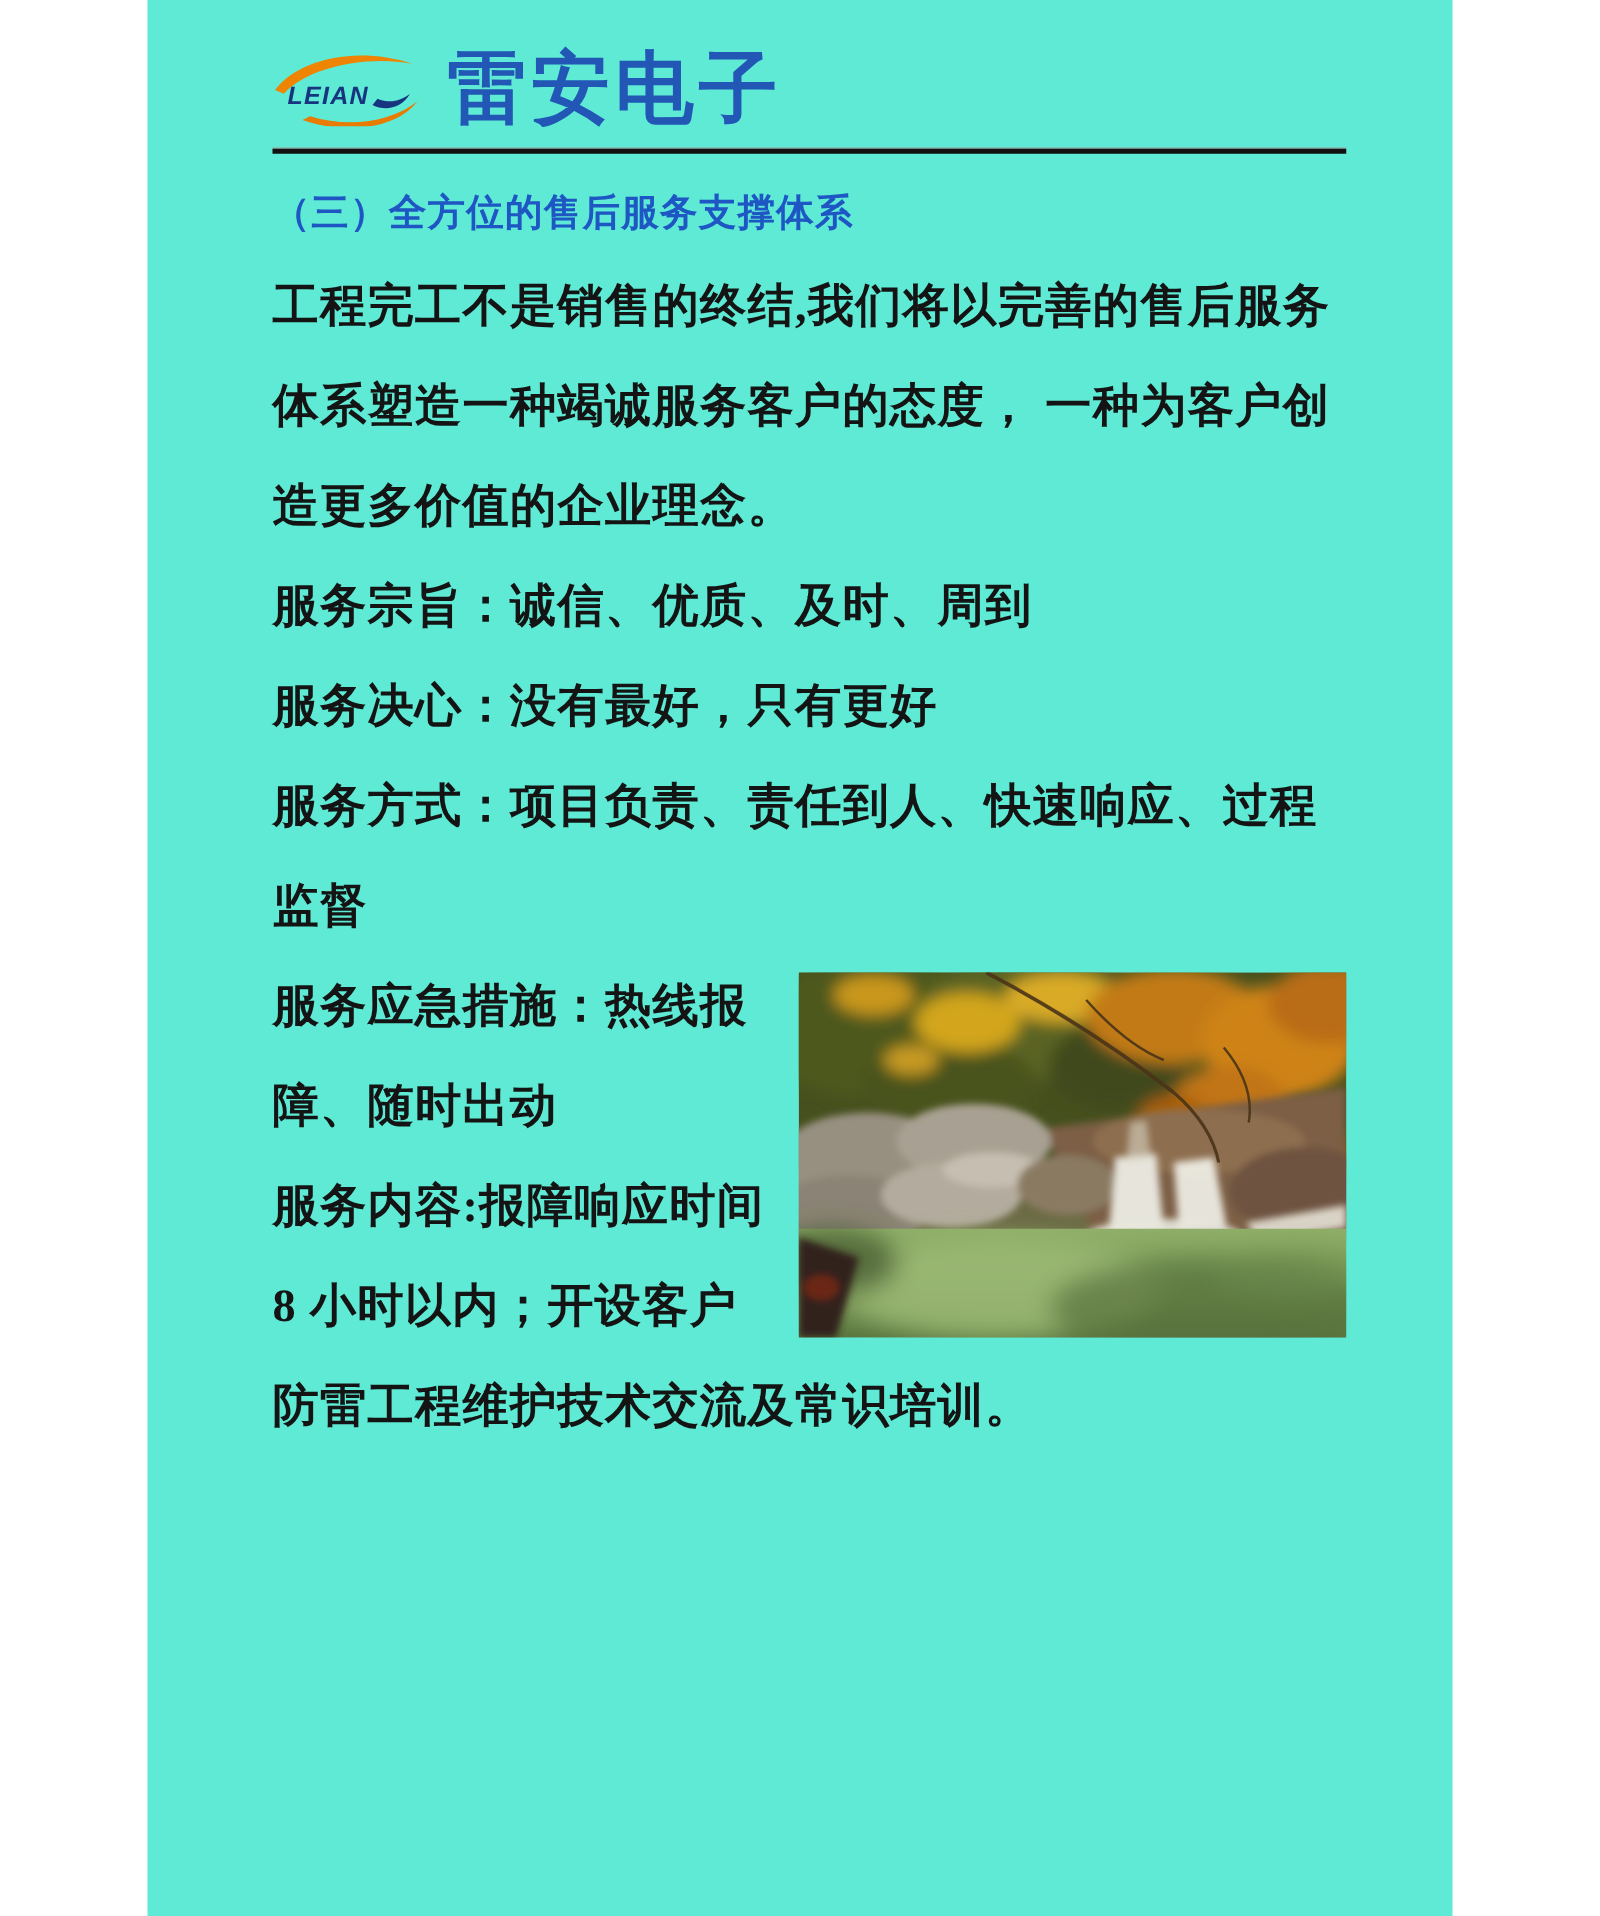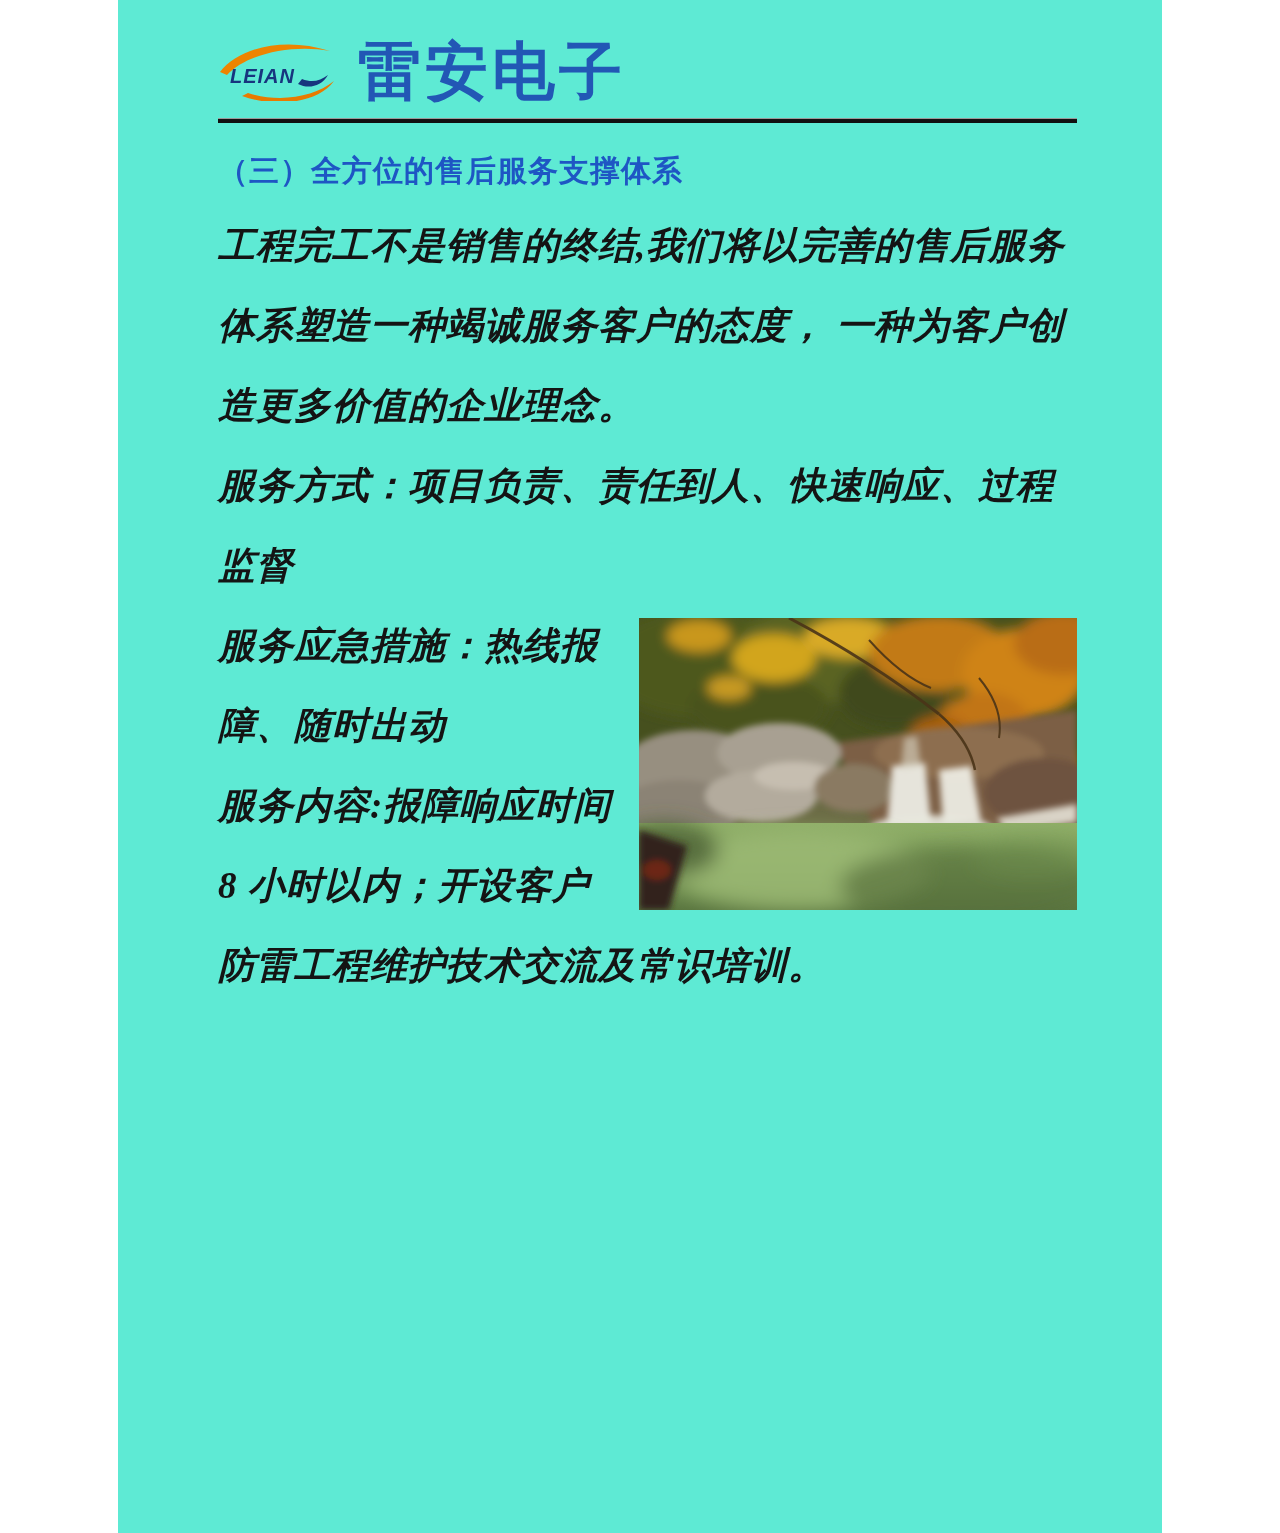--- a/index.html
+++ b/index.html
@@ -48,21 +48,20 @@
 
   
   .body-text { margin-top:9px; }
   .body-text p {
     font-size:37px;
     line-height:80px;
     font-weight:bold;
     color:#141414;
     letter-spacing:1px;
     text-align:left;
-    font-style:italic;
   }
   .photo-wrap {
     float:right;
     width:438px; height:292px;
     margin:12px 0 14px 22px;
   }
   .photo-wrap svg { width:100%; height:100%; display:block; }
 </style>
 </head>
 <body>
@@ -83,20 +82,22 @@
         </svg>
         <div class="logo-cn">雷安电子</div>
       </div>
       <div class="header-rule"></div>
     </div>
 
     <h1 class="doc-heading">（三）全方位的售后服务支撑体系</h1>
 
     <div class="body-text">
       <p>工程完工不是销售的终结,我们将以完善的售后服务体系塑造一种竭诚服务客户的态度， 一种为客户创造更多价值的企业理念。</p>
+      <p>服务宗旨：诚信、优质、及时、周到</p>
+      <p>服务决心：没有最好，只有更好</p>
       <p>服务方式：项目负责、责任到人、快速响应、过程监督</p>
 
       <div class="photo-wrap">
         <svg viewBox="0 0 438 292" preserveAspectRatio="none">
           <defs>
             <linearGradient id="poolg" x1="0" y1="0" x2="0" y2="1">
               <stop offset="0" stop-color="#8fae68"></stop>
               <stop offset="0.5" stop-color="#7d9e58"></stop>
               <stop offset="1" stop-color="#5a7640"></stop>
             </linearGradient>

